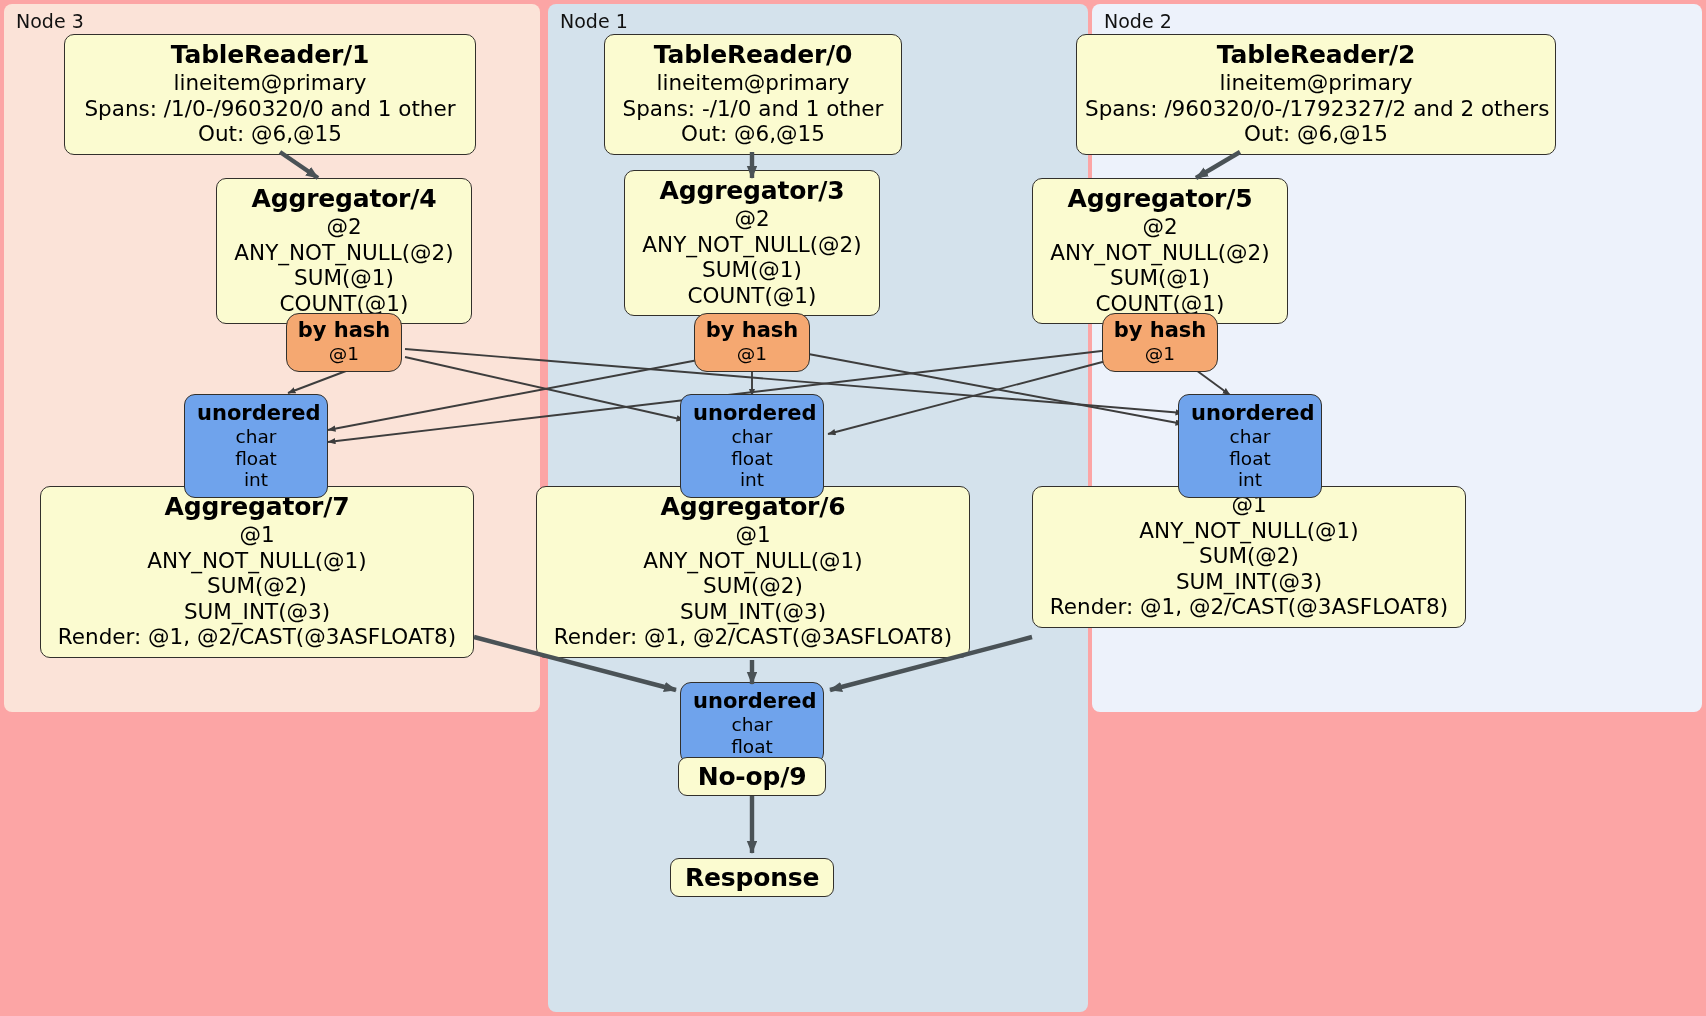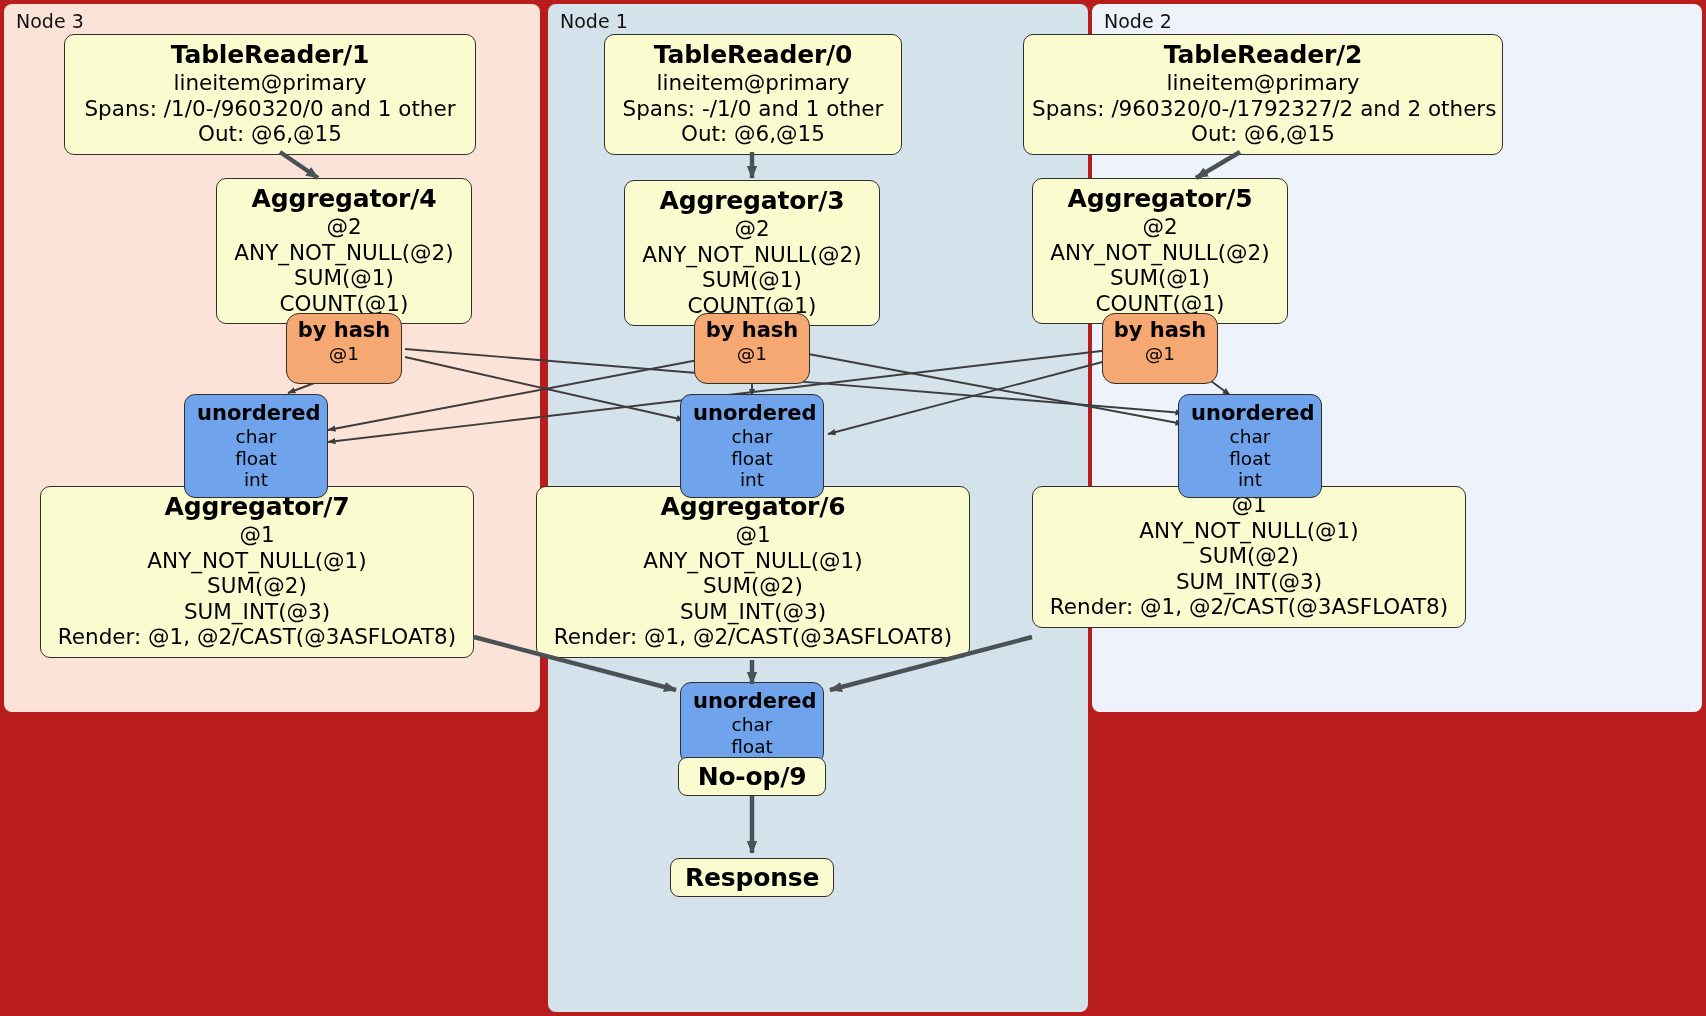--- a/index.html
+++ b/index.html
@@ -7,21 +7,21 @@
     padding: 0;
     background: #ffffff;
   }
   body {
     font-family: "DejaVu Sans", sans-serif;
   }
   #canvas {
     position: relative;
     width: 1706px;
     height: 1016px;
-    background: #b91c1c;
+    background: #fca5a5;
     overflow: hidden;
   }
 
   
   .node-panel {
     position: absolute;
     border-radius: 8px;
     box-sizing: border-box;
   }
   .node-panel-label {
@@ -74,21 +74,21 @@
   .router {
     position: absolute;
     box-sizing: border-box;
     background: #f5a871;
     border: 1.4px solid #32302c;
     border-radius: 13px;
     text-align: center;
     color: #000000;
     font-size: 18.5px;
     line-height: 22px;
-    padding: 4px 10px 18px 10px;
+    padding: 4px 10px 6px 10px;
     z-index: 8;
   }
   .router .ttl {
     font-weight: bold;
     font-size: 21px;
     line-height: 25px;
     display: block;
   }
   .router .ln { display: block; }
 
@@ -216,21 +216,21 @@
     <span class="ln">Render: @1, @2/CAST(@3ASFLOAT8)</span>
   </div>
 
   <div class="proc" style="left:604px; top:34px; width:298px;">
     <span class="ttl">TableReader/0</span>
     <span class="ln">lineitem@primary</span>
     <span class="ln">Spans: -/1/0 and 1 other</span>
     <span class="ln">Out: @6,@15</span>
   </div>
 
-  <div class="proc" style="left:624px; top:180px; width:256px;">
+  <div class="proc" style="left:624px; top:170px; width:256px;">
     <span class="ttl">Aggregator/3</span>
     <span class="ln">@2</span>
     <span class="ln">ANY_NOT_NULL(@2)</span>
     <span class="ln">SUM(@1)</span>
     <span class="ln">COUNT(@1)</span>
   </div>
 
   <div class="router" style="left:694px; top:313px; width:116px;">
     <span class="ttl">by hash</span>
     <span class="ln">@1</span>
@@ -259,21 +259,21 @@
   </div>
 
   <div class="proc small" style="left:678px; top:757px; width:148px; z-index:10;">
     <span class="ttl">No-op/9</span>
   </div>
 
   <div class="proc small" style="left:670px; top:858px; width:164px; z-index:10;">
     <span class="ttl">Response</span>
   </div>
 
-  <div class="proc" style="left:1023px; top:34px; width:480px;">
+  <div class="proc" style="left:1076px; top:34px; width:480px;">
     <span class="ttl">TableReader/2</span>
     <span class="ln">lineitem@primary</span>
     <span class="ln">Spans: /960320/0-/1792327/2 and 2 others</span>
     <span class="ln">Out: @6,@15</span>
   </div>
 
   <div class="proc" style="left:1032px; top:178px; width:256px;">
     <span class="ttl">Aggregator/5</span>
     <span class="ln">@2</span>
     <span class="ln">ANY_NOT_NULL(@2)</span>

